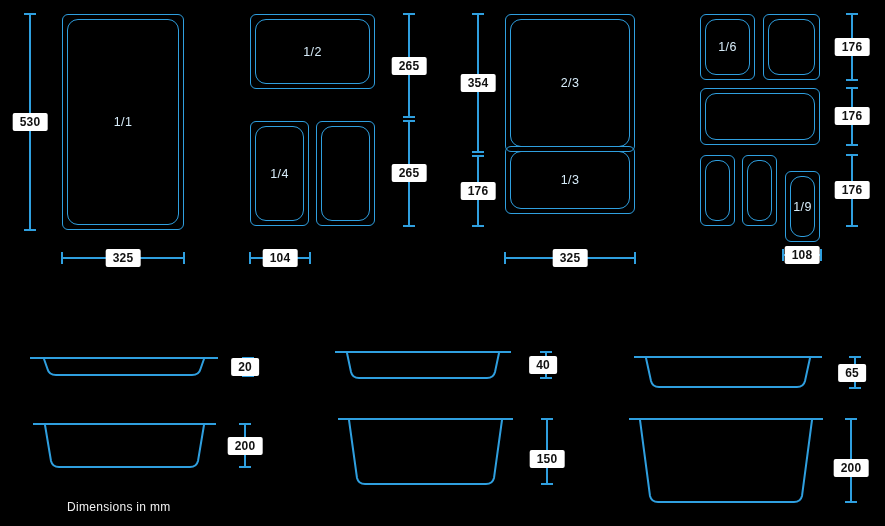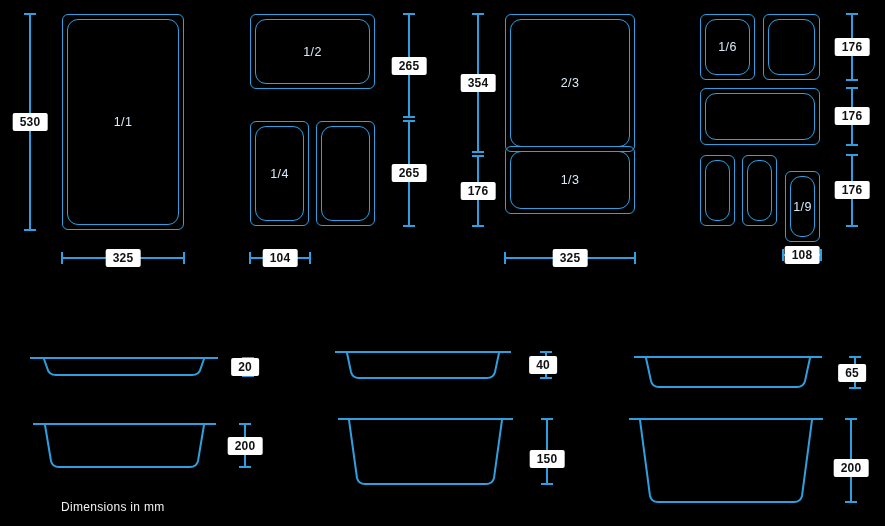--- a/index.html
+++ b/index.html
@@ -199,15 +199,15 @@
 
   <svg class="sideview" style="left:629px;top:416px;" width="194" height="89" viewBox="0 0 194 89">
     <path d="M0 3 H194"></path>
     <path d="M11 4 L21 80 Q22.5 86 29 86 L165 86 Q171.5 86 173 80 L183 4"></path>
   </svg>
   <div class="vdim-line" style="left:851px;top:419px;height:83px;"></div>
   <div class="tickh" style="left:851px;top:419px;"></div>
   <div class="tickh" style="left:851px;top:502px;"></div>
   <span class="dim-label" style="left:851px;top:468px;">200</span>
 
-  <span class="footer-note" style="left:61px;top:500px;">Dimensions in mm</span>
+  <span class="footer-note" style="left:67px;top:500px;">Dimensions in mm</span>
 
 </div>
 
 </body></html>

